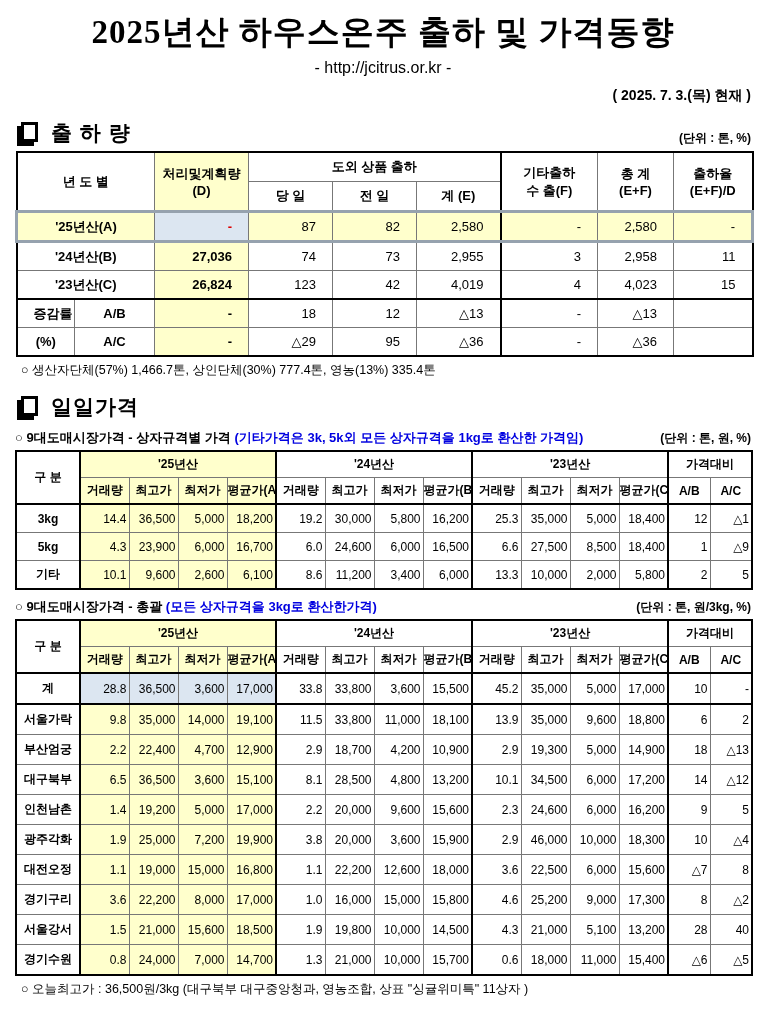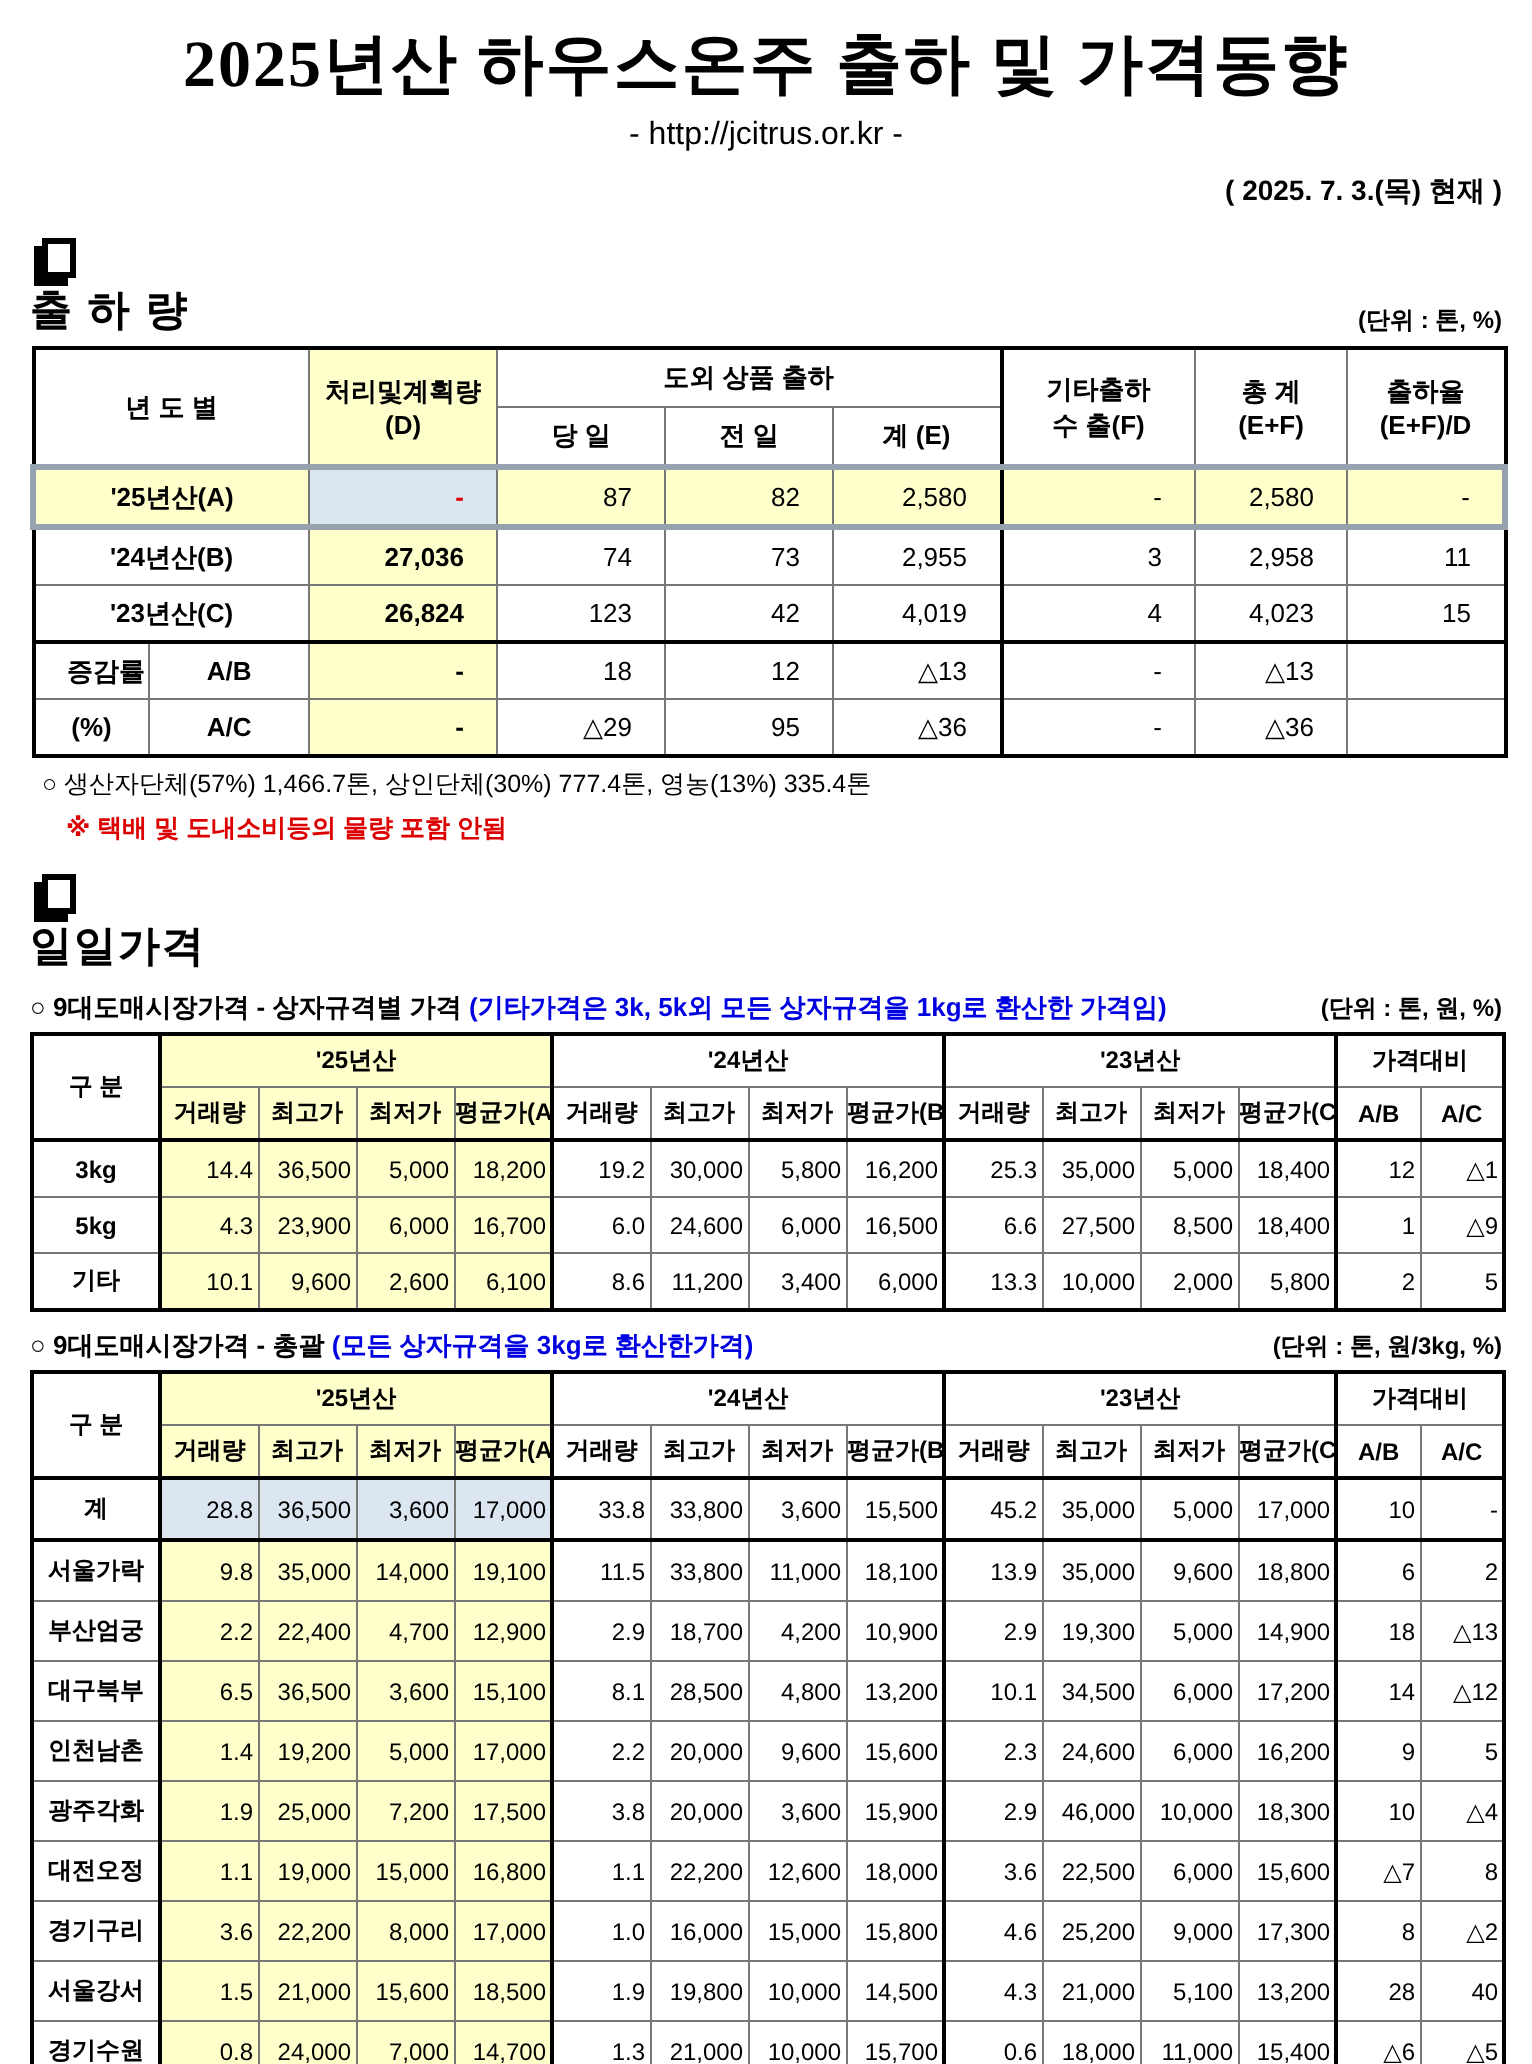--- a/index.html
+++ b/index.html
@@ -4,21 +4,21 @@
 <style>
   html,body{margin:0;padding:0;background:#fff;}
   body{width:766px;font-family:"Liberation Sans","DejaVu Sans",sans-serif;color:#000;}
   .page{width:736px;margin:0 auto;padding-top:6px;}
   
   .title{font-family:"Liberation Serif","DejaVu Serif",serif;font-weight:bold;font-size:33px;text-align:center;letter-spacing:1px;margin-top:4px;}
   .subtitle{text-align:center;font-size:16px;margin-top:4px;}
   .repdate{text-align:right;font-size:14px;margin-top:10px;font-weight:bold;}
   
   .sechead{display:flex;justify-content:space-between;align-items:flex-end;margin-top:14px;margin-bottom:4px;}
-  .sechead .left{display:flex;align-items:flex-start;font-size:21px;font-weight:bold;letter-spacing:1px;flex-direction:column;}
+  .sechead .left{display:flex;align-items:center;font-size:21px;font-weight:bold;letter-spacing:1px;}
   .secicon{display:inline-block;width:11px;height:14px;background:#fff;border:3px solid #000;box-shadow:-4px 4px 0 0 #000;margin:0 13px 2px 6px;}
   .unit{font-size:12px;font-weight:bold;}
   .subline{display:flex;justify-content:space-between;align-items:flex-end;margin:8px 0 3px 0;}
   .subline .cap{font-size:13px;font-weight:bold;}
   .cap .blue{color:#0000e0;}
   
   table{border-collapse:collapse;table-layout:fixed;width:736px;border:2px solid #000;}
   th,td{border:1px solid #777;overflow:hidden;white-space:nowrap;}
   thead{border-bottom:2px solid #000;}
   th{font-weight:bold;text-align:center;background:#fff;}
@@ -153,21 +153,20 @@
           <td class="num">95</td>
           <td class="num gr">△36</td>
           <td class="num">-</td>
           <td class="num">△36</td>
           <td class="num"></td>
         </tr>
       </tbody>
   </table>
 
   <div class="note">○ 생산자단체(57%) 1,466.7톤, 상인단체(30%) 777.4톤, 영농(13%) 335.4톤</div>
-  <div class="note redtxt">※ 택배 및 도내소비등의 물량 포함 안됨</div>
 
   <div class="sechead">
     <span class="left">
       <span class="secicon"></span>
       <span>일일가격</span>
     </span>
   </div>
 
   <div class="subline">
     <span class="cap">
@@ -408,21 +407,21 @@
           <td class="num">6,000</td>
           <td class="num gr">16,200</td>
           <td class="num">9</td>
           <td class="num">5</td>
         </tr>
         <tr>
           <td class="rl gr">광주각화</td>
           <td class="num y">1.9</td>
           <td class="num y">25,000</td>
           <td class="num y">7,200</td>
-          <td class="num y gr">17,500</td>
+          <td class="num y gr">19,900</td>
           <td class="num">3.8</td>
           <td class="num">20,000</td>
           <td class="num">3,600</td>
           <td class="num gr">15,900</td>
           <td class="num">2.9</td>
           <td class="num">46,000</td>
           <td class="num">10,000</td>
           <td class="num gr">18,300</td>
           <td class="num">10</td>
           <td class="num">△4</td>

